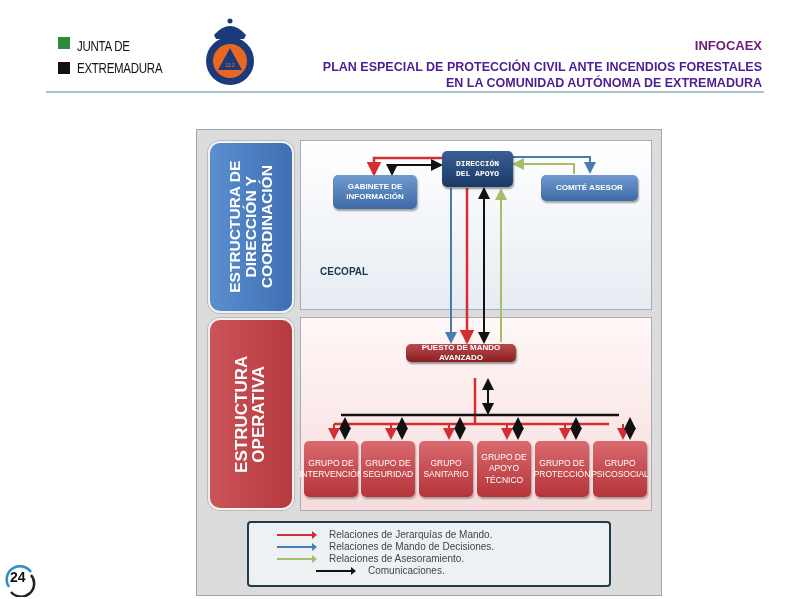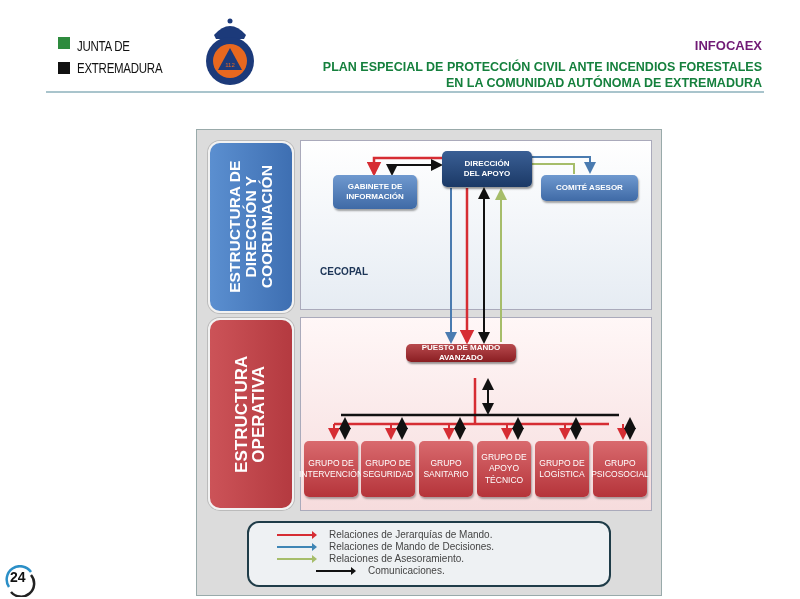--- a/index.html
+++ b/index.html
@@ -2,33 +2,33 @@
 <html><head>
 <meta charset="utf-8">
 <style>
   html,body{margin:0;padding:0;background:#fff;}
   body{width:800px;height:599px;position:relative;overflow:hidden;font-family:"Liberation Sans",sans-serif;}
   .abs{position:absolute;}
   
   .logo-sq{position:absolute;width:12px;height:12px;}
   .logo-txt{position:absolute;font-family:"Liberation Sans Narrow","Liberation Sans",sans-serif;font-size:14px;color:#111;letter-spacing:-0.3px;transform:scaleX(0.82);transform-origin:left;}
   .hdr-title{position:absolute;right:38px;top:38px;font-size:13px;font-weight:bold;color:#701a75;}
-  .hdr-sub{position:absolute;right:38px;font-size:12.5px;font-weight:bold;color:#15803d;text-align:right;white-space:nowrap;}
+  .hdr-sub{position:absolute;right:38px;font-size:12.5px;font-weight:bold;color:#4c1d95;text-align:right;white-space:nowrap;}
   .hdr-line{position:absolute;left:46px;top:91px;width:718px;height:2px;background:#a9c4cc;}
   
   .frame{position:absolute;left:196px;top:129px;width:466px;height:467px;background:#dcdcdc;border:1px solid #9aa;box-sizing:border-box;}
   .side{position:absolute;border-radius:12px;border:2px solid #f2f2f2;box-shadow:0 0 0 1px #bbb;color:#fff;font-weight:bold;display:flex;align-items:center;justify-content:center;}
   .side-txt{transform:rotate(-90deg);white-space:nowrap;text-align:center;line-height:1.02;}
   .panel{position:absolute;border:1px solid #aab;box-sizing:border-box;}
   .box{position:absolute;color:#fff;font-weight:bold;font-size:8px;text-align:center;display:flex;align-items:center;justify-content:center;line-height:1.3;box-sizing:border-box;border-radius:5px;}
   .blue-box{background:linear-gradient(#6f99cf,#3f6aa6);box-shadow:1px 2px 2px rgba(0,0,0,0.35);}
   .navy-box{background:linear-gradient(#3a5f95,#1b3966);box-shadow:1px 2px 2px rgba(0,0,0,0.4);}
   .red-box{background:linear-gradient(#d96a6e,#b5343a);box-shadow:1px 2px 2px rgba(0,0,0,0.3);font-weight:normal;font-size:8.5px;}
   .dred-box{background:linear-gradient(#b84a4e,#8a1e22);box-shadow:1px 2px 2px rgba(0,0,0,0.4);}
-  .legend{position:absolute;left:247px;top:521px;width:364px;height:66px;border:2px solid #1f3c48;border-radius:12px;background:#eef1f3;box-sizing:border-box;}
+  .legend{position:absolute;left:247px;top:521px;width:364px;height:66px;border:2px solid #1f3c48;border-radius:4px;background:#eef1f3;box-sizing:border-box;}
   .leg-txt{position:absolute;left:80px;font-size:10px;color:#444;}
   svg.lines{position:absolute;left:0;top:0;}
 </style>
 </head>
 <body>
 
 <div>
   <div class="logo-sq" style="left:58px;top:37px;background:#2e8b3e;"></div>
   <div class="logo-sq" style="left:58px;top:62px;background:#111;"></div>
   <div class="logo-txt" style="left:77px;top:38px;">JUNTA DE</div>
@@ -112,21 +112,21 @@
       <line x1="460" y1="419" x2="460" y2="438" stroke="#111" stroke-width="2" marker-end="url(#ak)" marker-start="url(#aks)"></line>
       <line x1="507" y1="424" x2="507" y2="438" stroke="#d62d33" stroke-width="2" marker-end="url(#ar)"></line>
       <line x1="518" y1="419" x2="518" y2="438" stroke="#111" stroke-width="2" marker-end="url(#ak)" marker-start="url(#aks)"></line>
       <line x1="565" y1="424" x2="565" y2="438" stroke="#d62d33" stroke-width="2" marker-end="url(#ar)"></line>
       <line x1="576" y1="419" x2="576" y2="438" stroke="#111" stroke-width="2" marker-end="url(#ak)" marker-start="url(#aks)"></line>
       <line x1="623" y1="424" x2="623" y2="438" stroke="#d62d33" stroke-width="2" marker-end="url(#ar)"></line>
       <line x1="630" y1="419" x2="630" y2="438" stroke="#111" stroke-width="2" marker-end="url(#ak)" marker-start="url(#aks)"></line>
     </g>
 </svg>
 
-<div class="box navy-box" style="left:442px;top:151px;width:90px;height:36px;">
+<div class="box navy-box" style="left:442px;top:151px;width:71px;height:36px;font-family:Liberation Mono, monospace;">
   <div>
       <div>DIRECCIÓN</div>
       <div>DEL APOYO</div>
     </div>
 </div>
 <div class="box blue-box" style="left:333px;top:175px;width:84px;height:34px;">
   <div>
       <div>GABINETE DE</div>
       <div>INFORMACIÓN</div>
     </div>
@@ -166,21 +166,21 @@
     <div class="box red-box" style="left: 477px; top: 441px; width: 54px; height: 56px;">
       <div>
         <div>GRUPO DE</div>
         <div>APOYO</div>
         <div>TÉCNICO</div>
       </div>
     </div>
     <div class="box red-box" style="left: 535px; top: 441px; width: 54px; height: 56px;">
       <div>
         <div>GRUPO DE</div>
-        <div>LOGÍSTICA</div>
+        <div>PROTECCIÓN</div>
         <div></div>
       </div>
     </div>
     <div class="box red-box" style="left: 593px; top: 441px; width: 54px; height: 56px;">
       <div>
         <div>GRUPO</div>
         <div>PSICOSOCIAL</div>
         <div></div>
       </div>
     </div>

